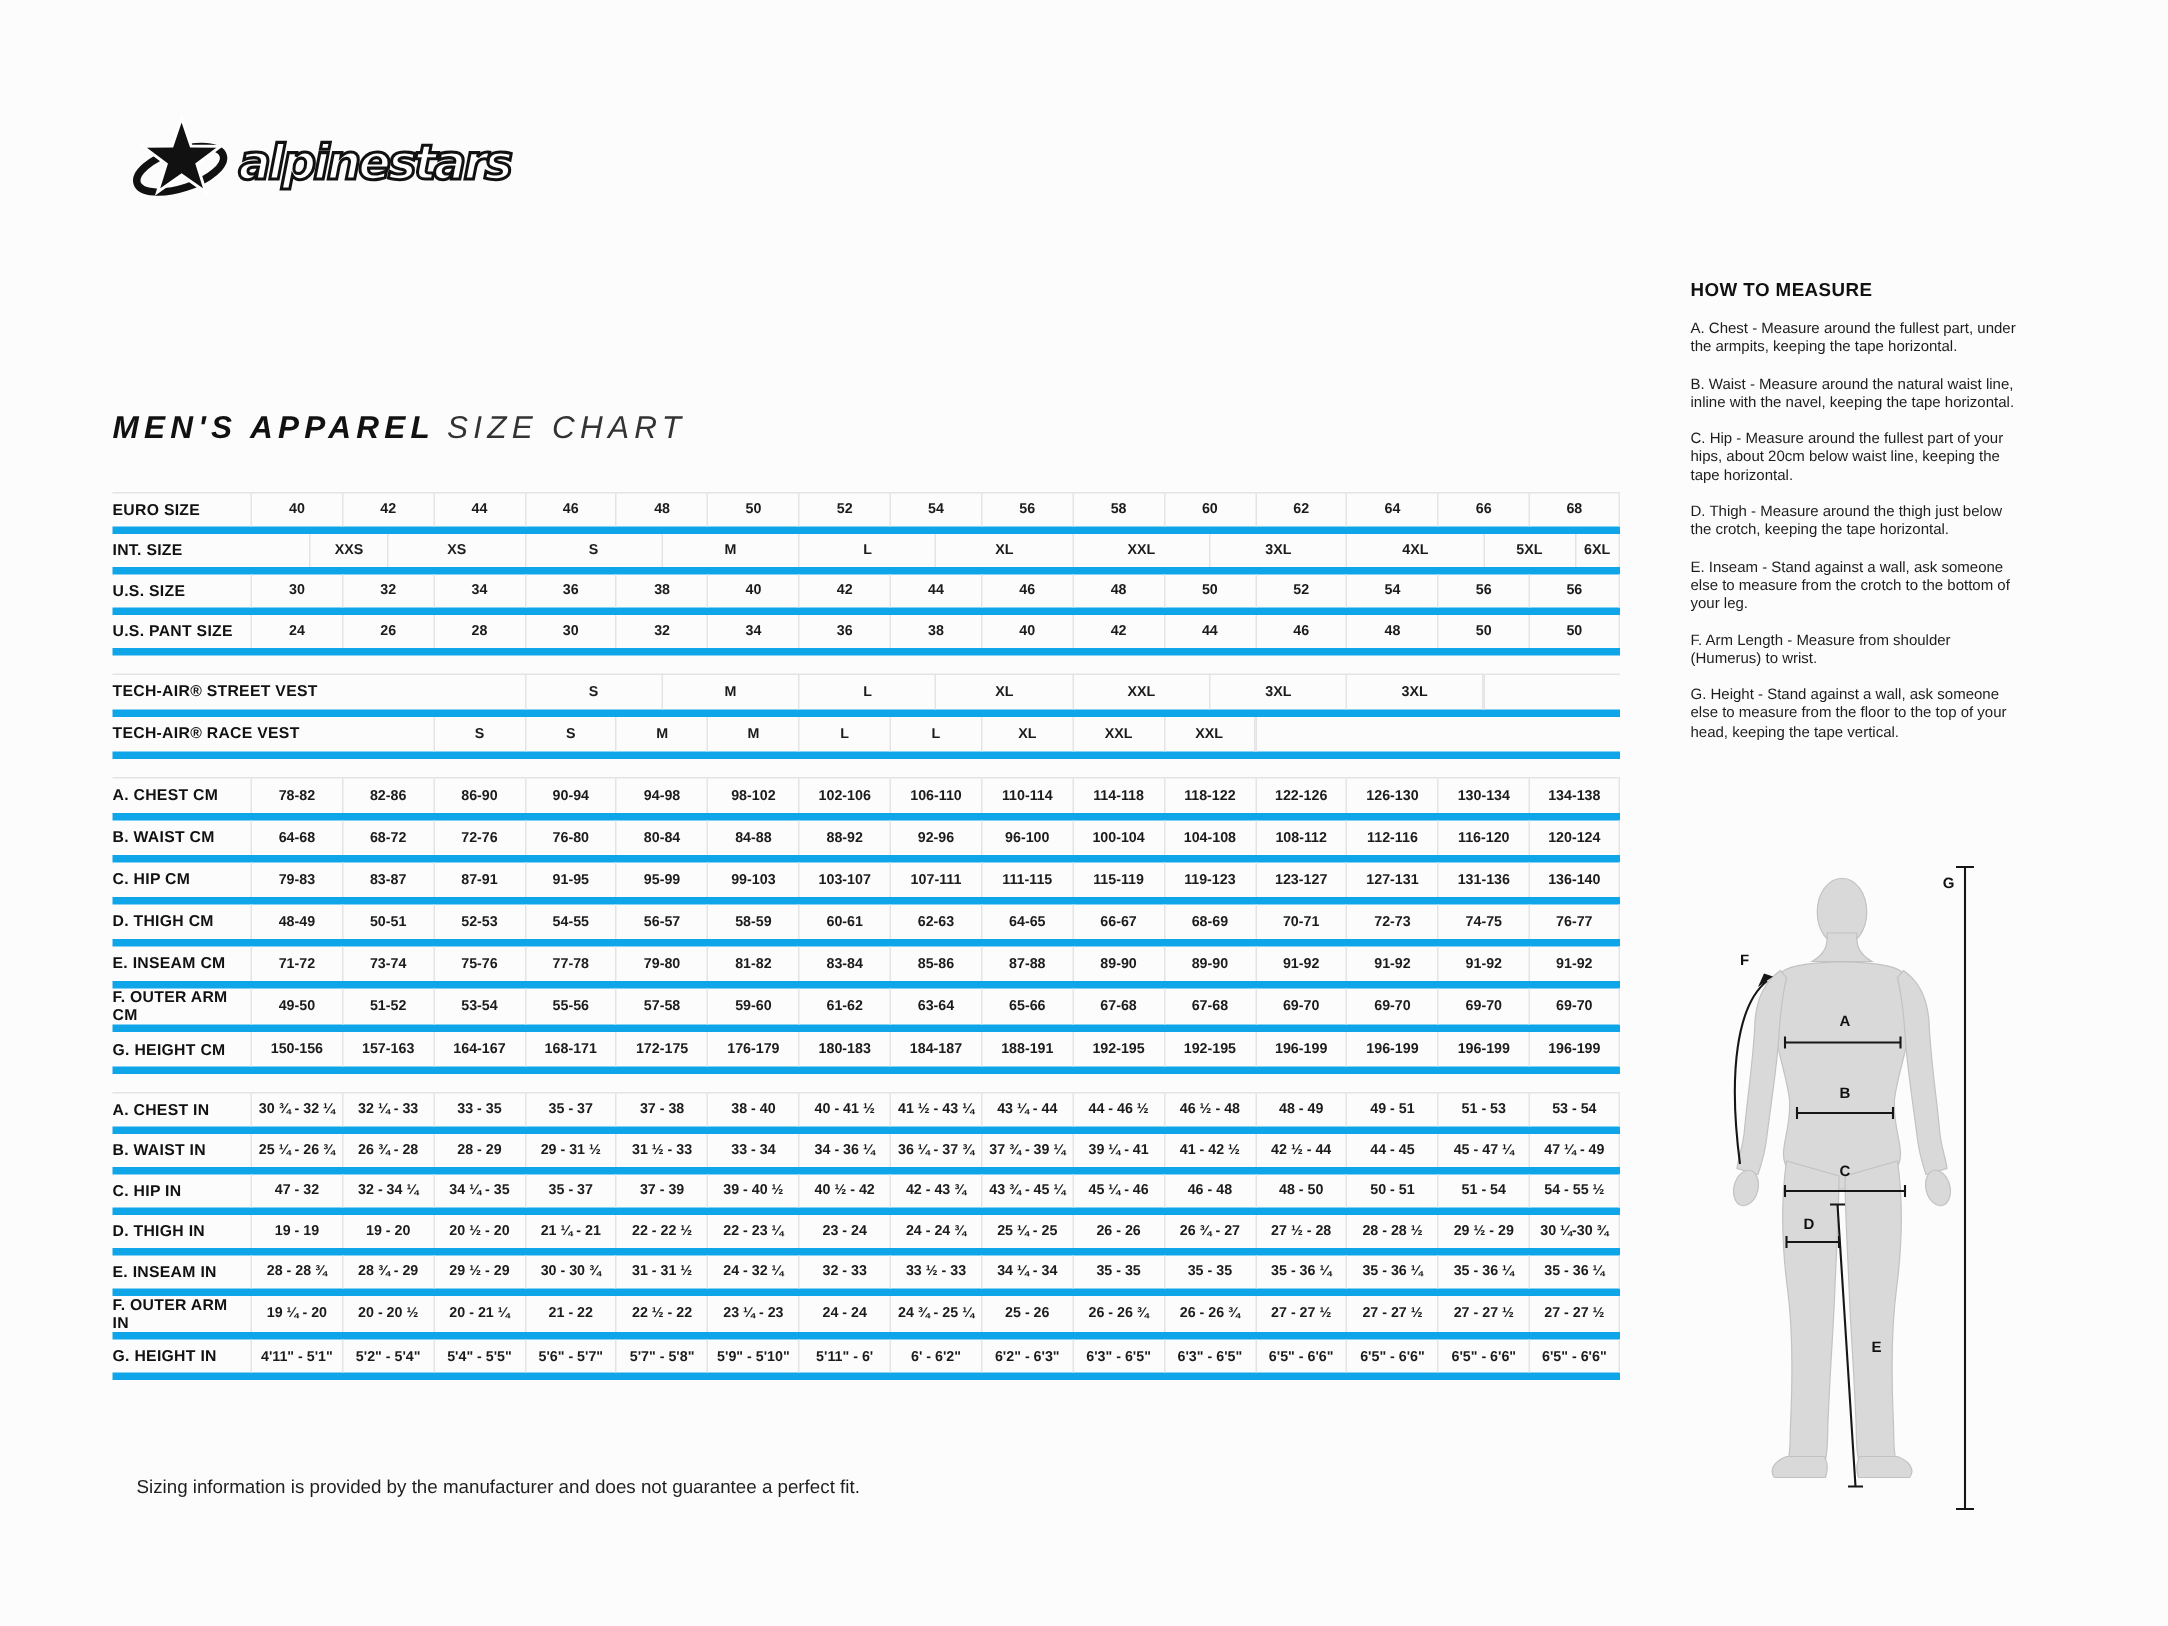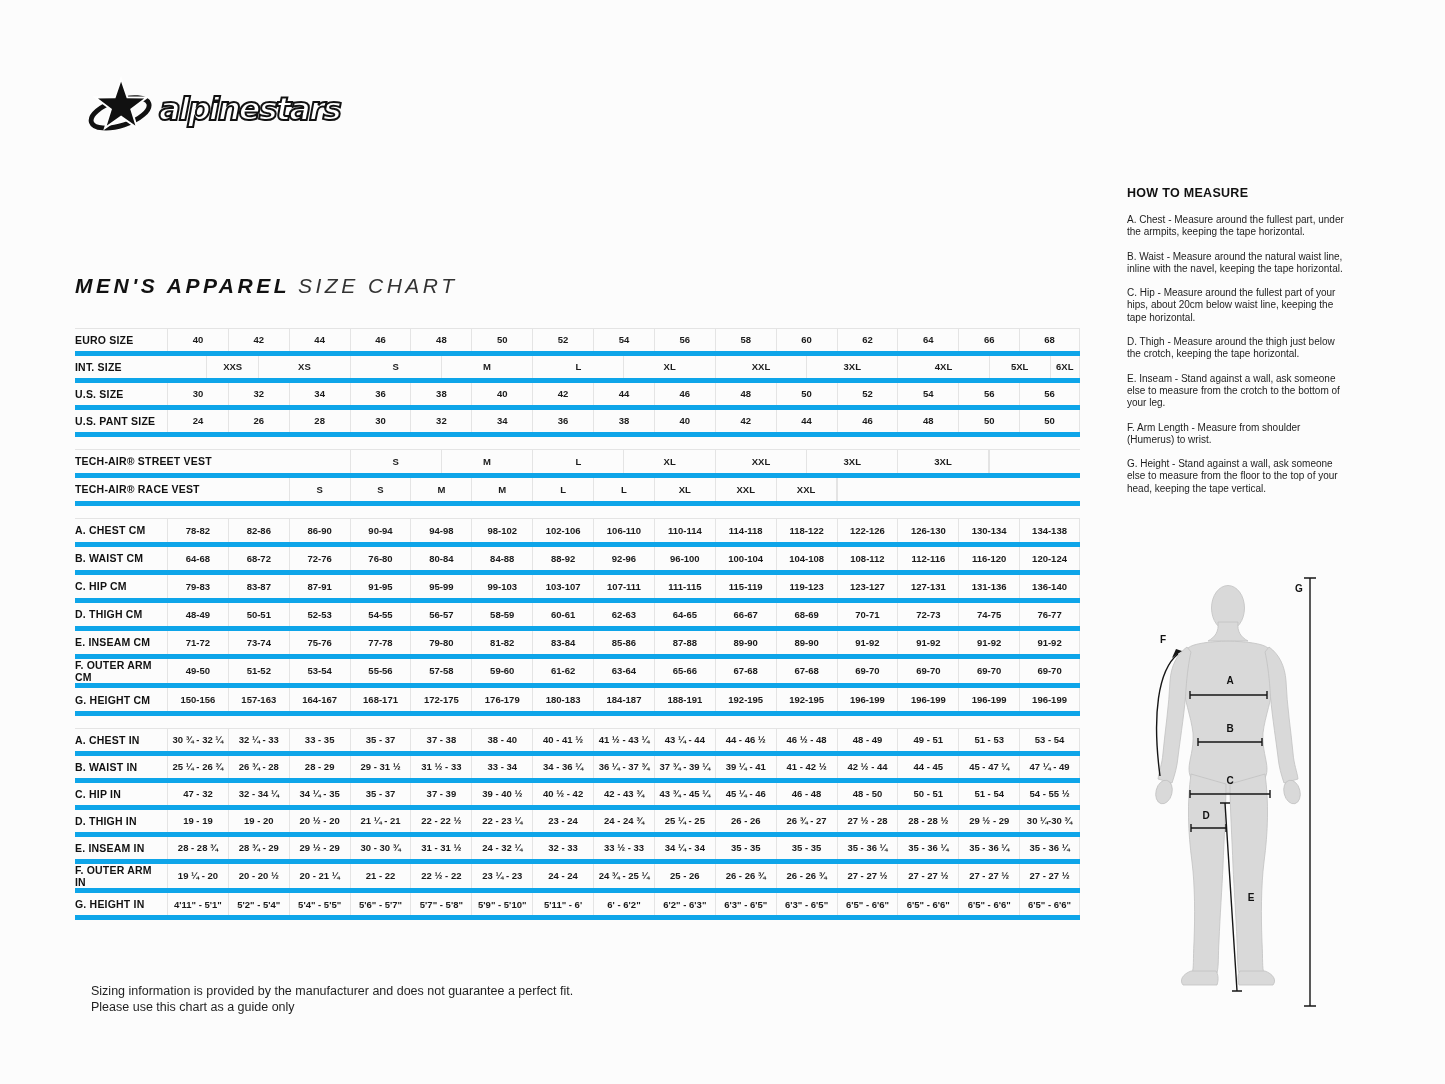--- a/index.html
+++ b/index.html
@@ -465,14 +465,13 @@
       <text x="68" y="249">D</text>
       <text x="113" y="331">E</text>
       <text x="25" y="73">F</text>
       <text x="161" y="22">G</text>
     </g>
   </svg>
 </div>
 
 <div class="footer">
   <p>Sizing information is provided by the manufacturer and does not guarantee a perfect fit.</p>
-  <p>Please use this chart as a guide only</p>
 </div>
 
 </body></html>

